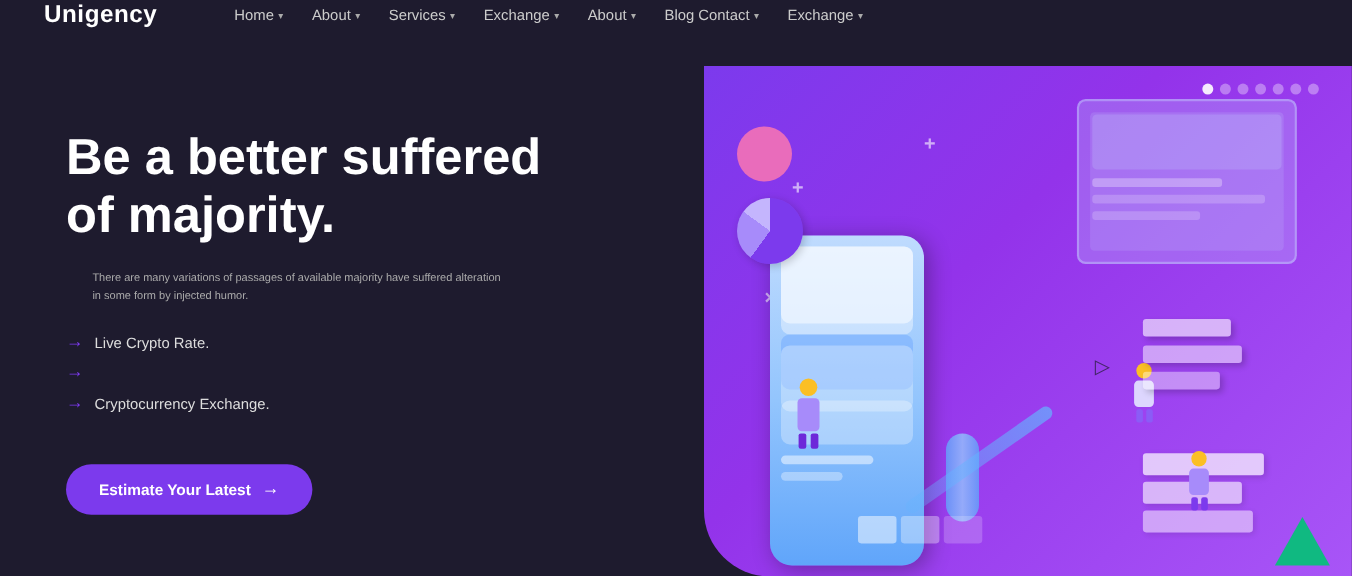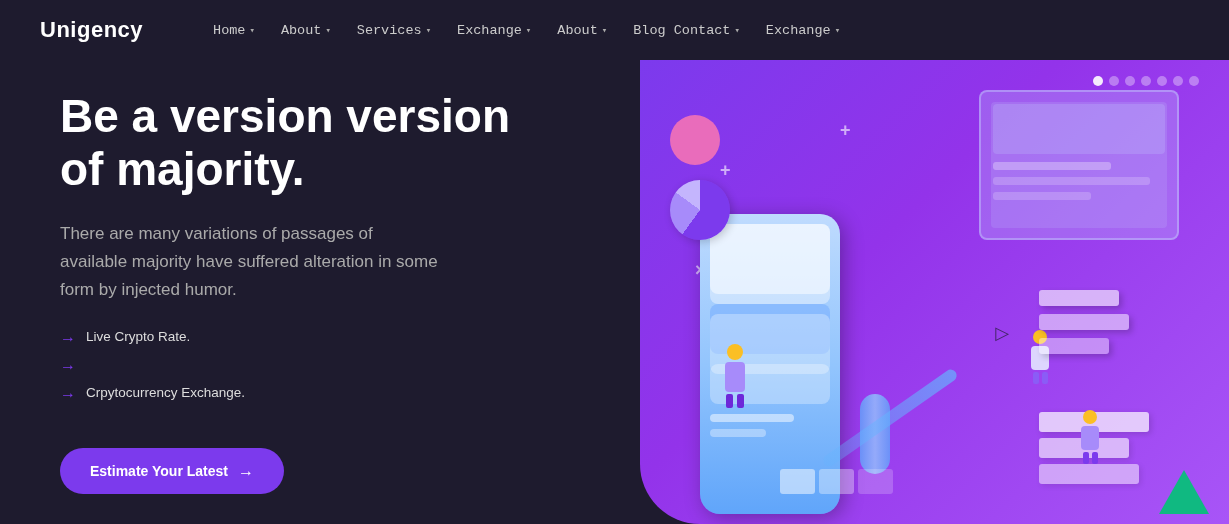--- a/index.html
+++ b/index.html
@@ -9,40 +9,38 @@
       color: #fff;
       width: 1229px;
       height: 524px;
       overflow: hidden;
       position: relative;
     }
 
     
     nav {
       display: flex;
-      align-items: center;
       padding: 0 40px;
       height: 60px;
       background: #1e1b2e;
       position: relative;
       z-index: 10;
     }
     .logo {
       font-size: 22px;
       font-weight: 700;
       color: #7c3aed;
       margin-right: 60px;
       letter-spacing: 0.5px;
     }
     .logo span { color: #fff; }
     .nav-links {
       display: flex;
       gap: 6px;
       list-style: none;
-      font-family: Liberation Mono, monospace;
     }
     .nav-links li a {
       color: #ccc;
       text-decoration: none;
       font-size: 13.5px;
       padding: 6px 10px;
       display: flex;
       align-items: center;
       gap: 4px;
       transition: color 0.2s;
@@ -72,25 +70,26 @@
       z-index: 2;
     }
     .hero-left h1 {
       font-size: 46px;
       font-weight: 800;
       line-height: 1.15;
       color: #fff;
       margin-bottom: 24px;
     }
     .hero-left p {
-      font-size: 17px;
+      font-size: 10px;
       color: #aaa;
       line-height: 1.65;
       max-width: 380px;
       margin-bottom: 24px;
+      margin-left: 24px;
     }
     .feature-list {
       list-style: none;
       margin-bottom: 36px;
     }
     .feature-list li {
       display: flex;
       align-items: center;
       gap: 10px;
       font-size: 13.5px;
@@ -388,35 +387,35 @@
         <span class="chevron">▾</span>
       </a>
     </li>
   </ul>
 </nav>
 
 <div class="hero">
 
   <div class="hero-left">
     <h1>
-      <span>Be a version version</span><br>
+      <span>Be a better suffered</span><br>
       <span>of majority.</span>
     </h1>
     <p>There are many variations of passages of available majority have suffered alteration in some form by injected humor.</p>
     <ul class="feature-list">
       <li>
         <span class="arrow-icon">→</span>
         <span>Live Crypto Rate.</span>
       </li>
       <li>
         <span class="arrow-icon">→</span>
       </li>
       <li>
         <span class="arrow-icon">→</span>
-        <span>Crpytocurrency Exchange.</span>
+        <span>Cryptocurrency Exchange.</span>
       </li>
     </ul>
     <a href="#" class="cta-btn">
       <span>Estimate Your Latest</span>
       <span class="arrow">→</span>
     </a>
   </div>
 
   <div class="hero-right">
 

